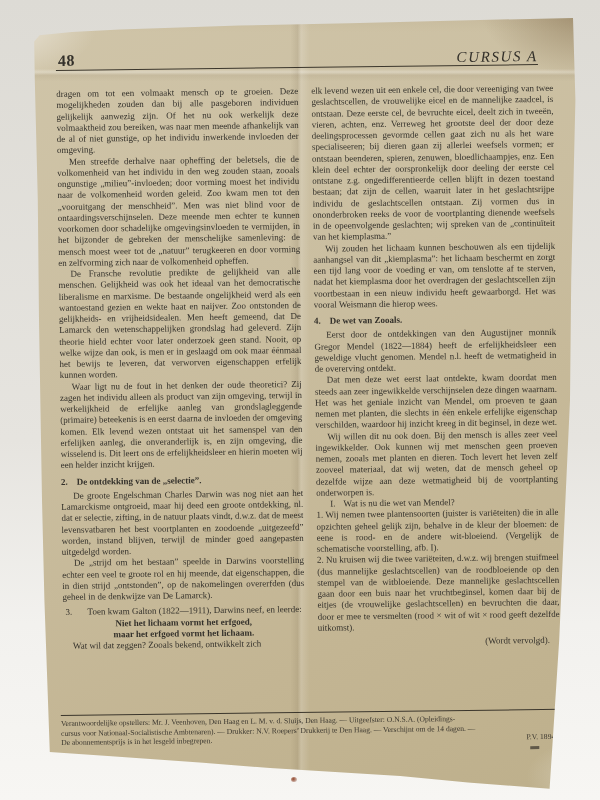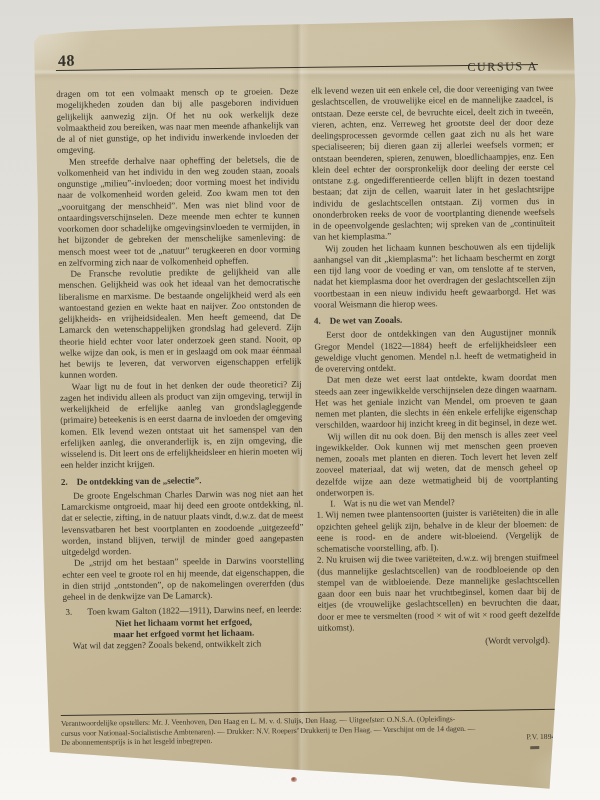--- a/index.html
+++ b/index.html
@@ -28,21 +28,21 @@
       linear-gradient(155deg, #d0c5a9 0%, #cabea0 40%, #c3b593 75%, #bdaf8b 100%);
     filter:drop-shadow(0 5px 7px rgba(90,80,60,.35));
   }
 
   
   .content{position:absolute;inset:0;transform:rotate(-0.7deg);transform-origin:300px 400px;
            color:#33302a;}
   .pagehead{position:absolute;left:60px;top:49px;width:482px;height:18px;
             border-bottom:1.2px solid #3b362c;}
   .pagenum{position:absolute;left:2px;top:0;font-size:16px;font-weight:bold;letter-spacing:.5px;}
-  .course{position:absolute;right:0;top:13px;font-size:12px;letter-spacing:1.6px;}
+  .course{position:absolute;right:0;top:2px;font-size:15px;letter-spacing:1.6px;font-style:italic;}
 
   .columns{position:absolute;left:60px;top:86px;width:497px;display:flex;gap:13px;}
   .col{width:242px;height:624px;overflow:hidden;font-size:9px;line-height:11.25px;
        text-align:justify;}
   .col p{margin:0;text-indent:12px;}
   .col p.noindent{text-indent:0;}
   .sec-head{font-weight:bold;text-indent:0 !important;margin:5px 0 3px 0 !important;}
   .sec-head .num{margin-right:9px;}
   .hang{position:relative;padding-left:25px;text-indent:0 !important;margin-top:4px !important;}
   .hang .num{position:absolute;left:3px;top:0;}

